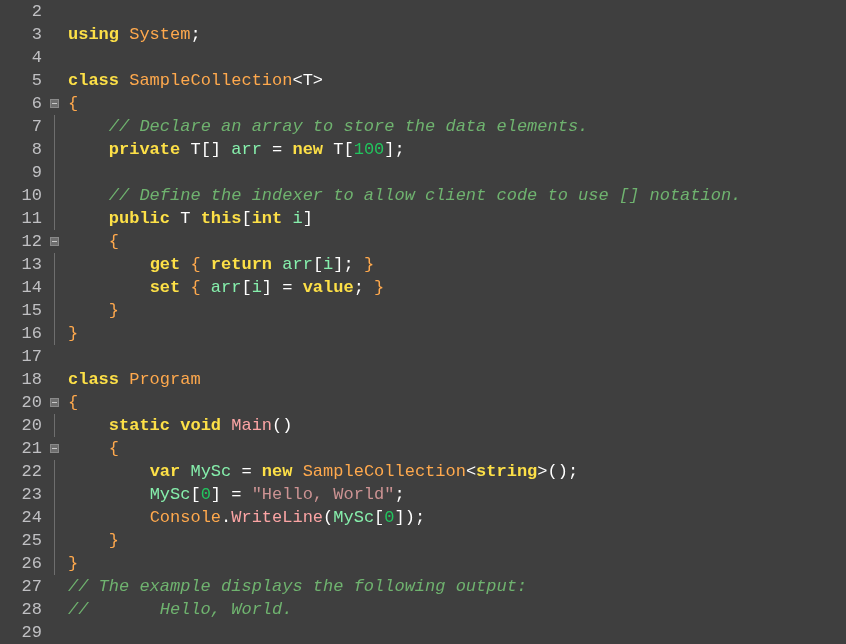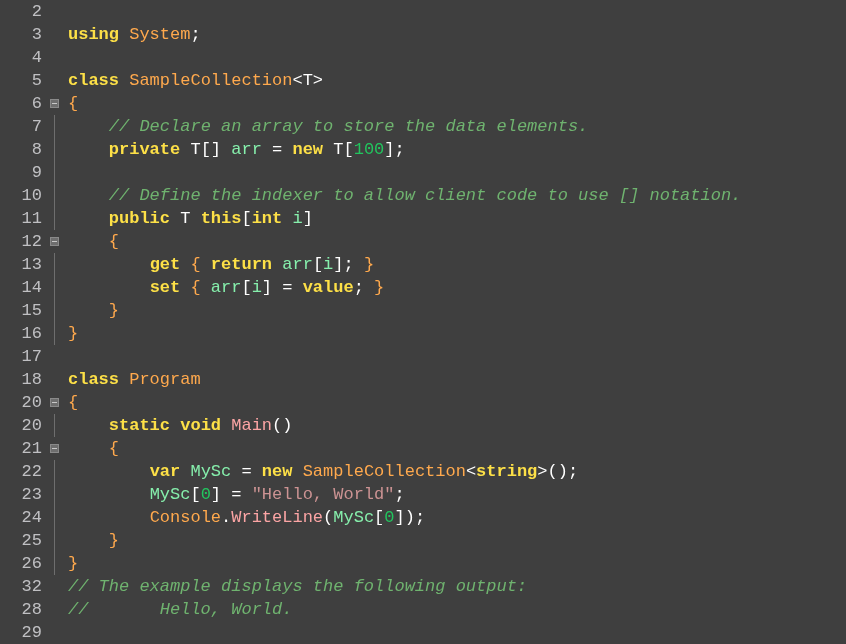--- a/index.html
+++ b/index.html
@@ -90,21 +90,21 @@
     <div class="ln">17</div>
     <div class="ln">18</div>
     <div class="ln">20</div>
     <div class="ln">20</div>
     <div class="ln">21</div>
     <div class="ln">22</div>
     <div class="ln">23</div>
     <div class="ln">24</div>
     <div class="ln">25</div>
     <div class="ln">26</div>
-    <div class="ln">32</div>
+    <div class="ln">27</div>
     <div class="ln">28</div>
     <div class="ln">29</div>
   </div>
 <div class="fold-col" id="foldcol">
     <div class="fold-mark" style="top: 99px;"></div>
     <div class="fold-line" style="top: 115px; height: 23px;"></div>
     <div class="fold-line" style="top: 138px; height: 23px;"></div>
     <div class="fold-line" style="top: 161px; height: 23px;"></div>
     <div class="fold-line" style="top: 184px; height: 23px;"></div>
     <div class="fold-line" style="top: 207px; height: 23px;"></div>

